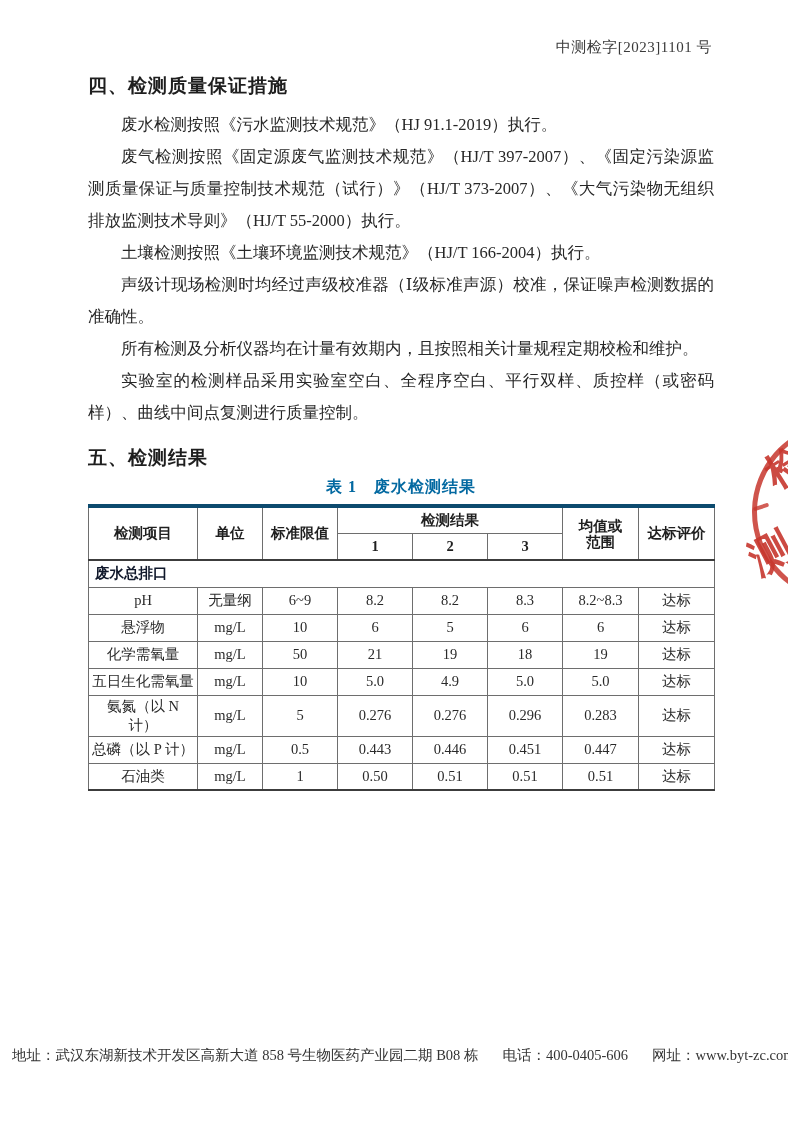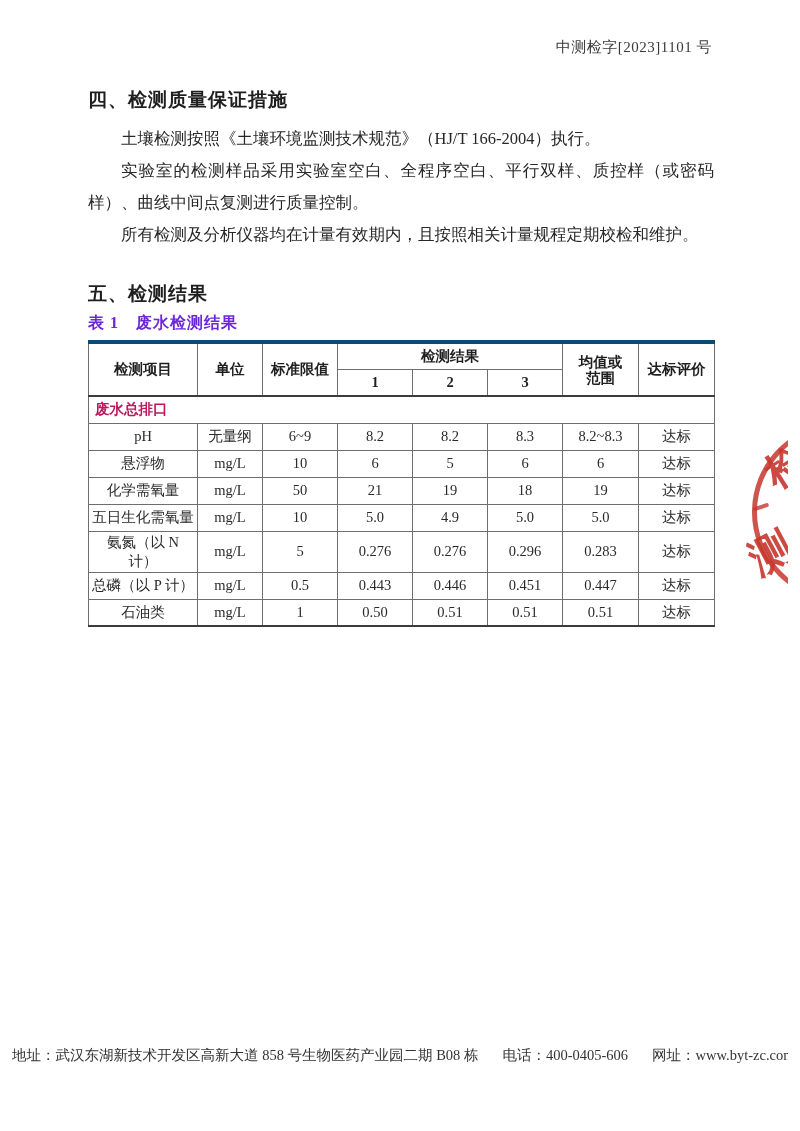--- a/index.html
+++ b/index.html
@@ -24,37 +24,37 @@
     font-size: 15px;
     color: #3a3a3a;
     letter-spacing: 0.5px;
     padding-right: 2px;
   }
   .sec-title {
     font-family: "Liberation Sans", "DejaVu Sans", sans-serif;
     font-size: 19px;
     font-weight: bold;
     color: #1e1e1e;
-    margin-top: 30px;
+    margin-top: 16px;
     margin-bottom: 10px;
     letter-spacing: 1px;
   }
   .para {
     font-size: 16.5px;
     line-height: 32px;
     text-indent: 2em;
     text-align: justify;
     color: #272727;
   }
   .sec-title-5 { margin-bottom: 6px; }
   .table-caption {
-    text-align: left;
+    text-align: center;
     font-size: 16px;
     font-weight: bold;
-    color: #6d28d9;
+    color: #0369a1;
     margin-top: 6px;
     margin-bottom: 6px;
     letter-spacing: 1px;
   }
   table.report {
     width: 626px;
     border-collapse: collapse;
     table-layout: fixed;
     font-size: 14.5px;
     color: #2a2a2a;
@@ -69,21 +69,21 @@
   }
   table.report { border-top: 4px solid #0c4a6e; border-bottom: 2.5px solid #3c3c3c; }
   table.report thead th { font-weight: bold; color: #1f1f1f; }
   table.report thead tr.sub th { border-bottom: 2px solid #3c3c3c; }
   table.report thead th[rowspan] { border-bottom: 2px solid #3c3c3c; }
   .mean-head { white-space: pre-line; line-height: 16px; }
   tr.section-row td {
     text-align: left;
     font-weight: bold;
     padding-left: 6px;
-    color: #be185d;
+    color: #0f172a;
     border-bottom: 1px solid #6e6e6e;
     margin-top: 36px;
   }
   .footer-page {
     position: absolute;
     left: 0; right: 0;
     top: 1013px;
     text-align: center;
     font-size: 14px;
     color: #3a3a3a;
@@ -131,23 +131,26 @@
 <body>
 
 <div class="page">
 
   <div class="content">
 
     <div class="doc-number">中测检字[2023]1101 号</div>
 
     <div class="sec-title">四、检测质量保证措施</div>
 
+    <p class="para">废水检测按照《污水监测技术规范》（HJ 91.1-2019）执行。</p>
+    <p class="para">废气检测按照《固定源废气监测技术规范》（HJ/T 397-2007）、《固定污染源监测质量保证与质量控制技术规范（试行）》（HJ/T 373-2007）、《大气污染物无组织排放监测技术导则》（HJ/T 55-2000）执行。</p>
     <p class="para">土壤检测按照《土壤环境监测技术规范》（HJ/T 166-2004）执行。</p>
+    <p class="para">声级计现场检测时均经过声级校准器（Ⅰ级标准声源）校准，保证噪声检测数据的准确性。</p>
+    <p class="para">所有检测及分析仪器均在计量有效期内，且按照相关计量规程定期校检和维护。</p>
     <p class="para">实验室的检测样品采用实验室空白、全程序空白、平行双样、质控样（或密码样）、曲线中间点复测进行质量控制。</p>
-    <p class="para">所有检测及分析仪器均在计量有效期内，且按照相关计量规程定期校检和维护。</p>
 
     <div class="sec-title sec-title-5">五、检测结果</div>
 
     <div class="table-caption">表 1　废水检测结果</div>
 
     <table class="report">
       <colgroup>
         <col style="width:109px">
           <col style="width:65px">
           <col style="width:75px">

